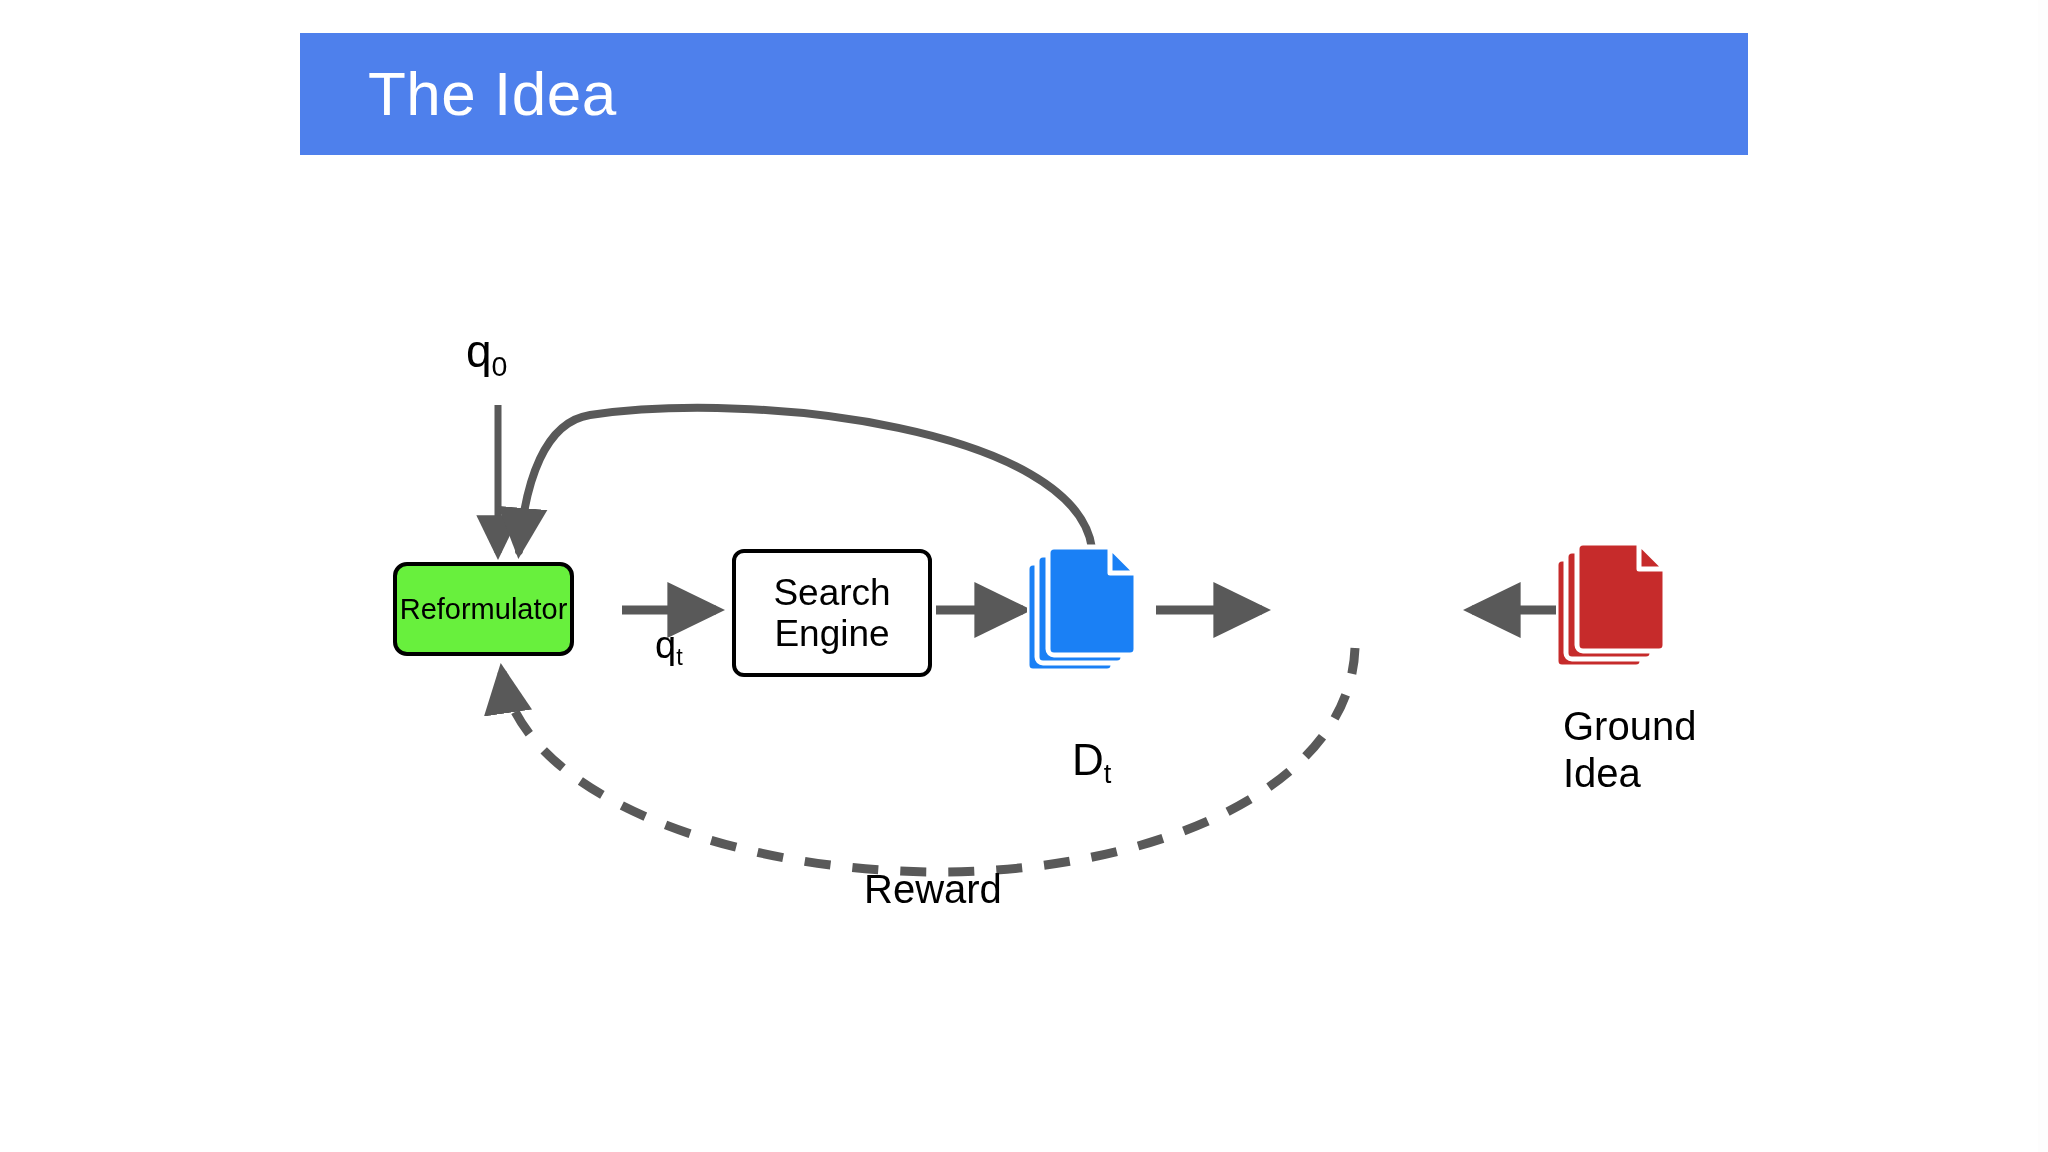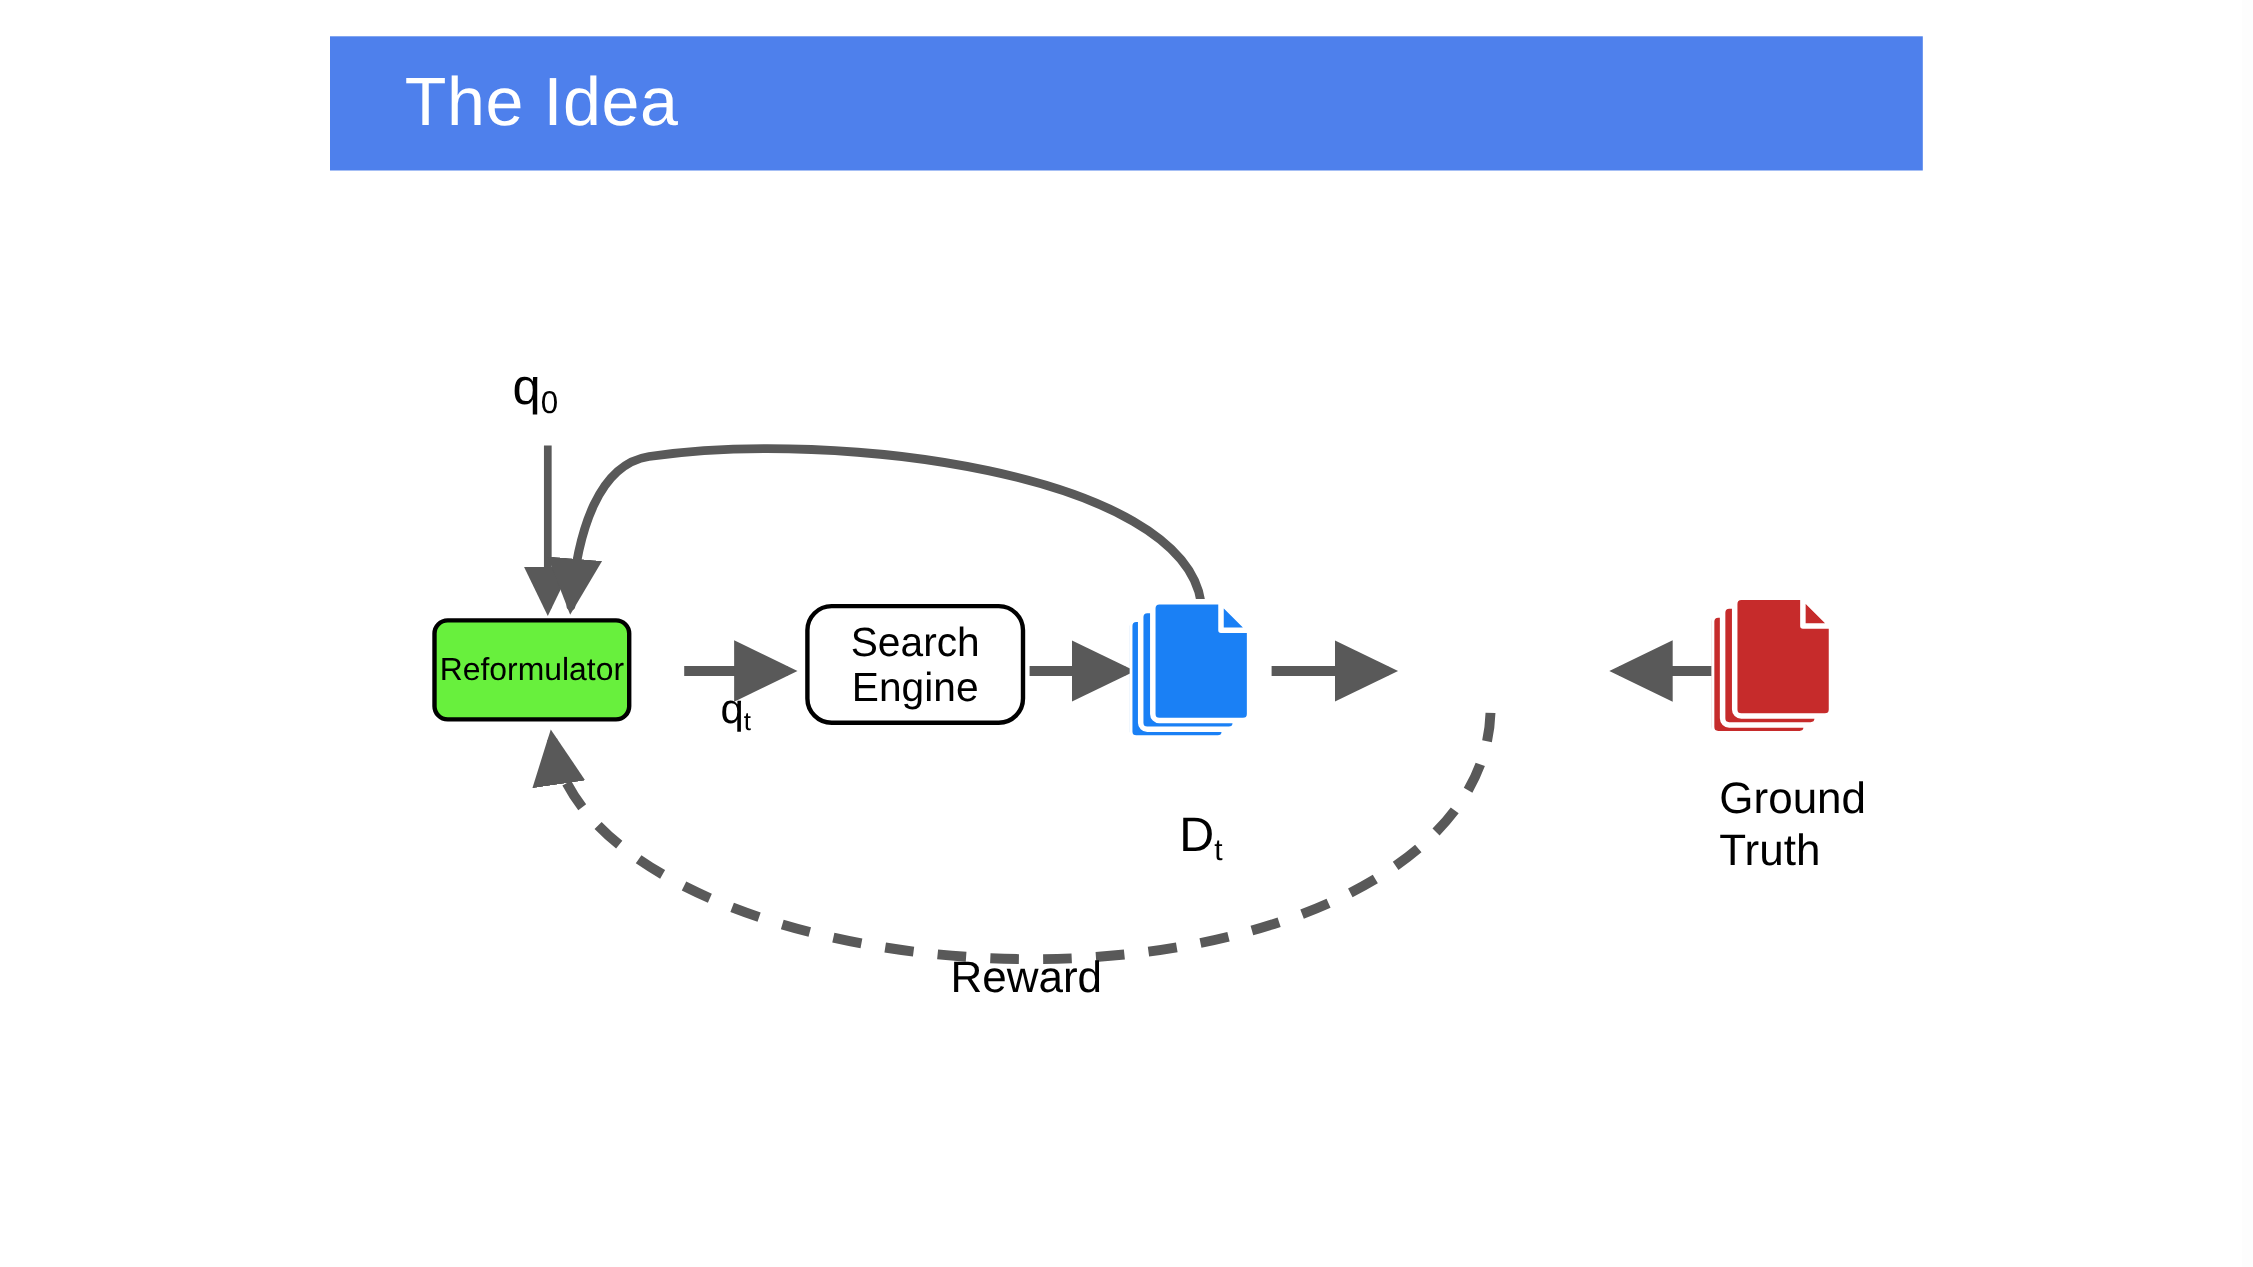--- a/index.html
+++ b/index.html
@@ -91,22 +91,22 @@
     border-radius: 14px;
     background: #68f03d;
     font-size: 29px;
     line-height: 1.05;
   }
 
   #node-search-engine {
     left: 732px;
     top: 549px;
     width: 200px;
-    height: 110px;
-    border-radius: 24px;
+    height: 128px;
+    border-radius: 12px;
     background: #ffffff;
     font-size: 37px;
     line-height: 1.12;
   }
 
   #node-scorer {
     left: 1275px;
     top: 581px;
     width: 185px;
     height: 62px;
@@ -246,21 +246,21 @@
     <div class="label" id="label-qt">
       <span>q</span><sub>t</sub>
     </div>
 
     <div class="label" id="label-dt">
       <span>D</span><sub>t</sub>
     </div>
 
     <div class="label" id="label-ground-truth">
       <span>Ground</span><br>
-      <span>Truth</span>
+      <span>Idea</span>
     </div>
 
     <div class="label" id="label-reward">
       <span>Reward</span>
     </div>
 
   </div>
 </div>
 
 </body></html>

